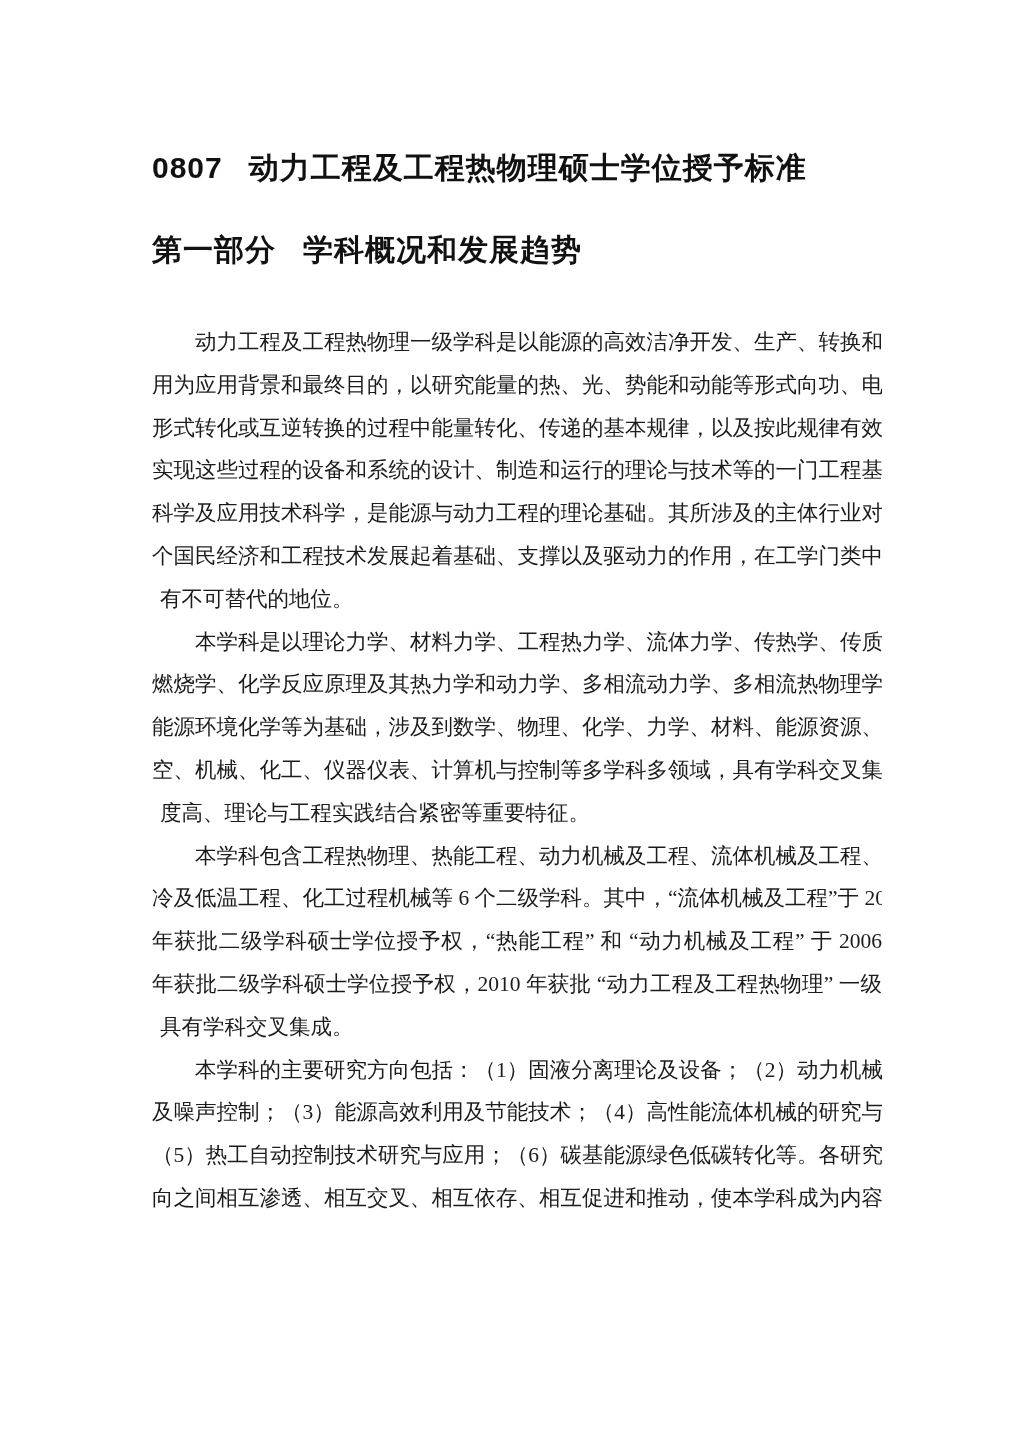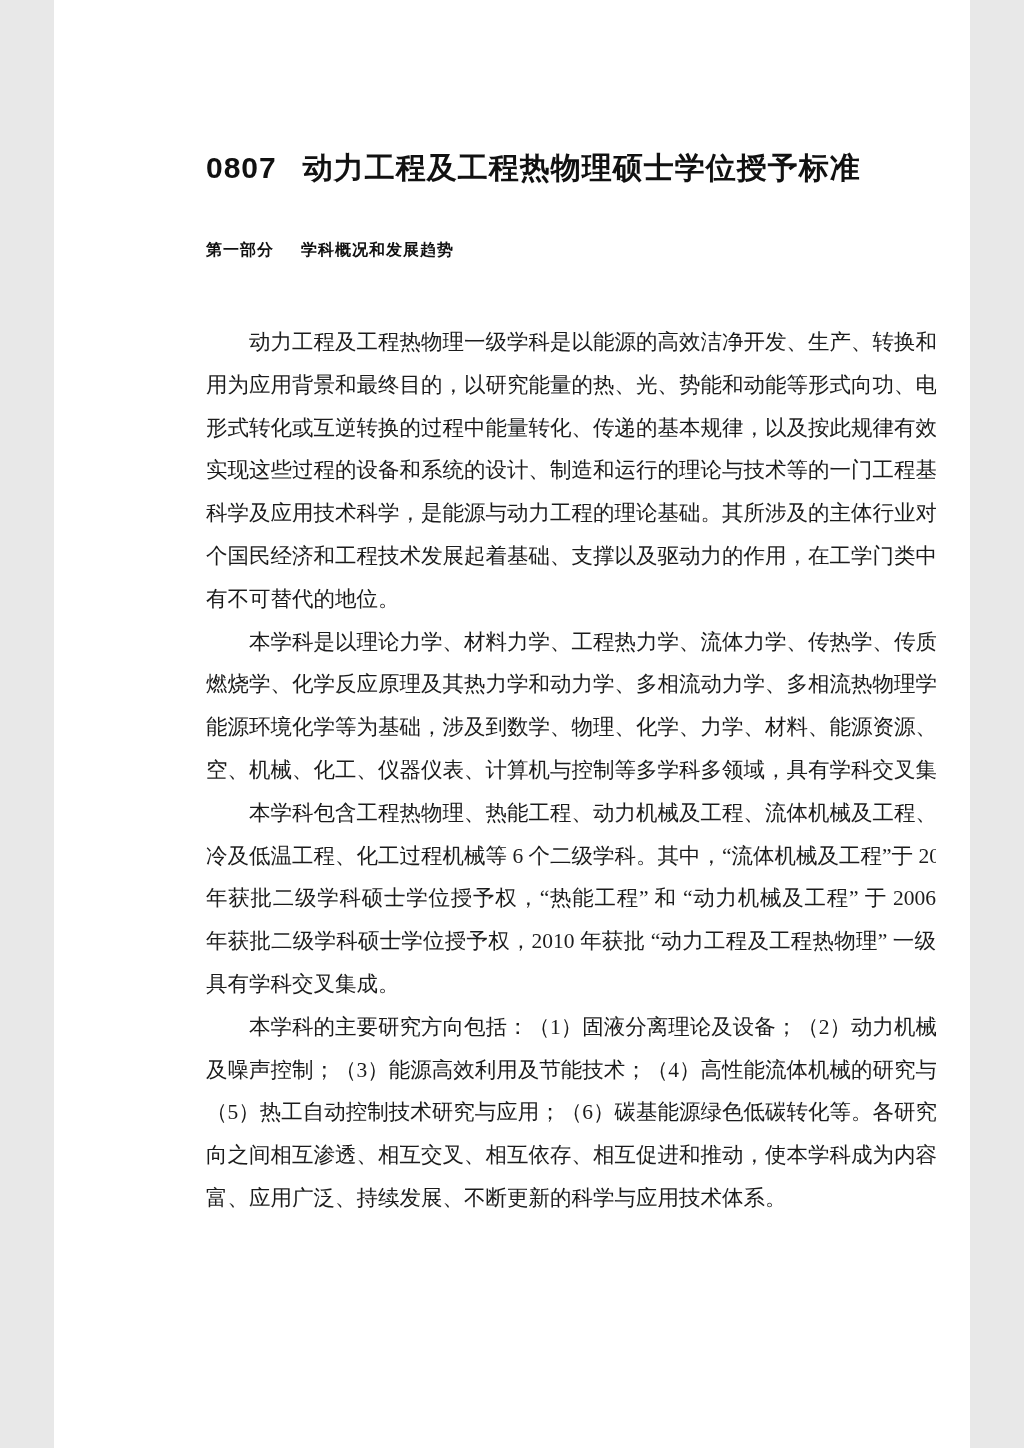--- a/index.html
+++ b/index.html
@@ -2,21 +2,21 @@
 <html><head>
 <meta charset="utf-8">
 <style>
   html, body {
     margin: 0;
     padding: 0;
     background: #e8e8e8;
   }
   .page {
     position: relative;
-    width: 916px;
+    width: 1024px;
     height: 1448px;
     margin: 0 auto;
     background: #ffffff;
     color: #1b1b1b;
     font-family: "Liberation Serif", "DejaVu Serif", serif;
     overflow: hidden;
   }
   .doc-title {
     position: absolute;
     left: 152px;
@@ -33,21 +33,21 @@
   .title-code {
     margin-right: 26px;
   }
   .section-heading {
     position: absolute;
     left: 152px;
     top: 234px;
     margin: 0;
     font-family: "Liberation Sans", "DejaVu Sans", sans-serif;
     font-weight: bold;
-    font-size: 16px;
+    font-size: 30px;
     line-height: 32px;
     color: #111111;
     letter-spacing: 1px;
     white-space: nowrap;
   }
   .section-label {
     margin-right: 27px;
   }
   .body-text {
     position: absolute;
@@ -66,20 +66,21 @@
     overflow: hidden;
     text-align: justify;
     text-align-last: justify;
     white-space: nowrap;
   }
   .line.first {
     text-indent: 43px;
   }
   .line.last {
     text-align-last: left;
+    margin-left: 8px;
   }
 </style>
 </head>
 <body>
 
 <div class="page">
 
   <h1 class="doc-title">
     <span class="title-code">0807</span><span class="title-text">动力工程及工程热物理硕士学位授予标准</span>
   </h1>
@@ -98,32 +99,32 @@
       <div class="line">科学及应用技术科学，是能源与动力工程的理论基础。其所涉及的主体行业对整</div>
       <div class="line">个国民经济和工程技术发展起着基础、支撑以及驱动力的作用，在工学门类中具</div>
       <div class="line last">有不可替代的地位。</div>
     </div>
 
     <div class="paragraph">
       <div class="line first">本学科是以理论力学、材料力学、工程热力学、流体力学、传热学、传质学，</div>
       <div class="line">燃烧学、化学反应原理及其热力学和动力学、多相流动力学、多相流热物理学、</div>
       <div class="line">能源环境化学等为基础，涉及到数学、物理、化学、力学、材料、能源资源、航</div>
       <div class="line">空、机械、化工、仪器仪表、计算机与控制等多学科多领域，具有学科交叉集成</div>
+      <div class="line last">度高、理论与工程实践结合紧密等重要特征。</div>
     </div>
 
     <div class="paragraph">
       <div class="line first">本学科包含工程热物理、热能工程、动力机械及工程、流体机械及工程、制</div>
       <div class="line">冷及低温工程、化工过程机械等 6 个二级学科。其中，“流体机械及工程”于 2003</div>
       <div class="line">年获批二级学科硕士学位授予权，“热能工程” 和 “动力机械及工程” 于 2006</div>
       <div class="line">年获批二级学科硕士学位授予权，2010 年获批 “动力工程及工程热物理” 一级</div>
       <div class="line last">具有学科交叉集成。</div>
     </div>
 
     <div class="paragraph">
       <div class="line first">本学科的主要研究方向包括：（1）固液分离理论及设备；（2）动力机械振动</div>
       <div class="line">及噪声控制；（3）能源高效利用及节能技术；（4）高性能流体机械的研究与应用；</div>
       <div class="line">（5）热工自动控制技术研究与应用；（6）碳基能源绿色低碳转化等。各研究方</div>
       <div class="line">向之间相互渗透、相互交叉、相互依存、相互促进和推动，使本学科成为内容丰</div>
-      <div class="line last">富、应用广泛、持续发展、不断更新的科学与应用技术体系。</div>
     </div>
 
   </div>
 </div>
 
 </body></html>

